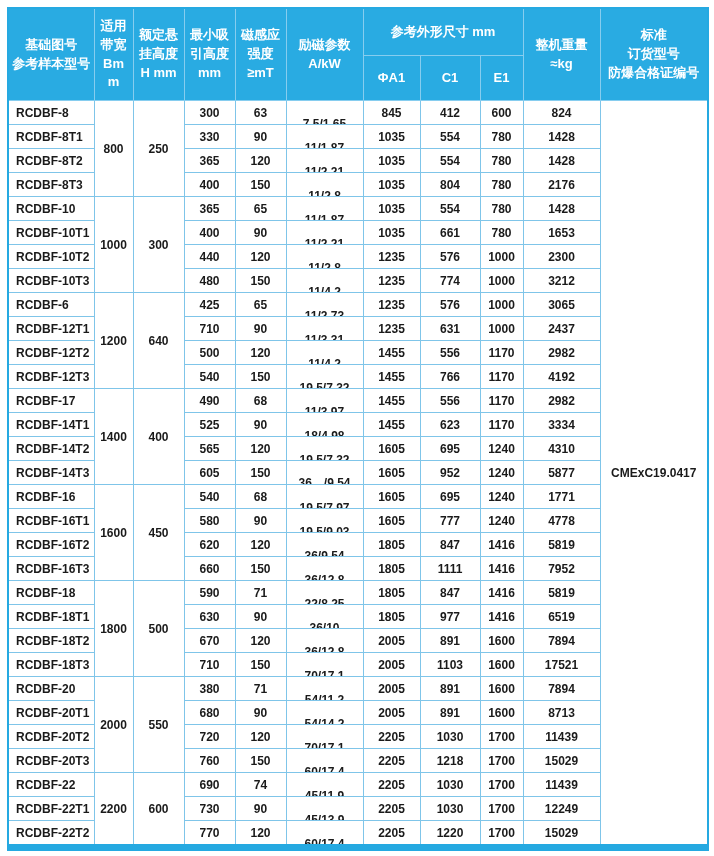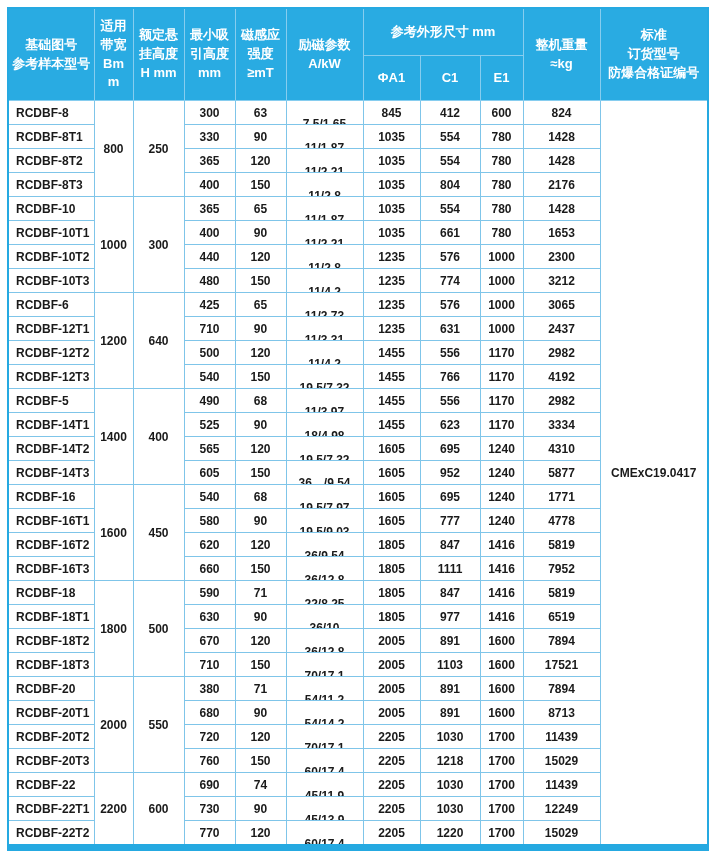--- a/index.html
+++ b/index.html
@@ -234,21 +234,21 @@
           <td class="model">RCDBF-12T3</td>
           <td>540</td>
           <td>150</td>
           <td><span class="shift-down">19.5/7.32</span></td>
           <td>1455</td>
           <td>766</td>
           <td>1170</td>
           <td>4192</td>
         </tr>
         <tr>
-          <td class="model">RCDBF-5</td>
+          <td class="model">RCDBF-17</td>
           <td rowspan="4">1400</td>
           <td rowspan="4">400</td>
           <td>490</td>
           <td>68</td>
           <td><span class="shift-down">11/3.97</span></td>
           <td>1455</td>
           <td>556</td>
           <td>1170</td>
           <td>2982</td>
         </tr>

